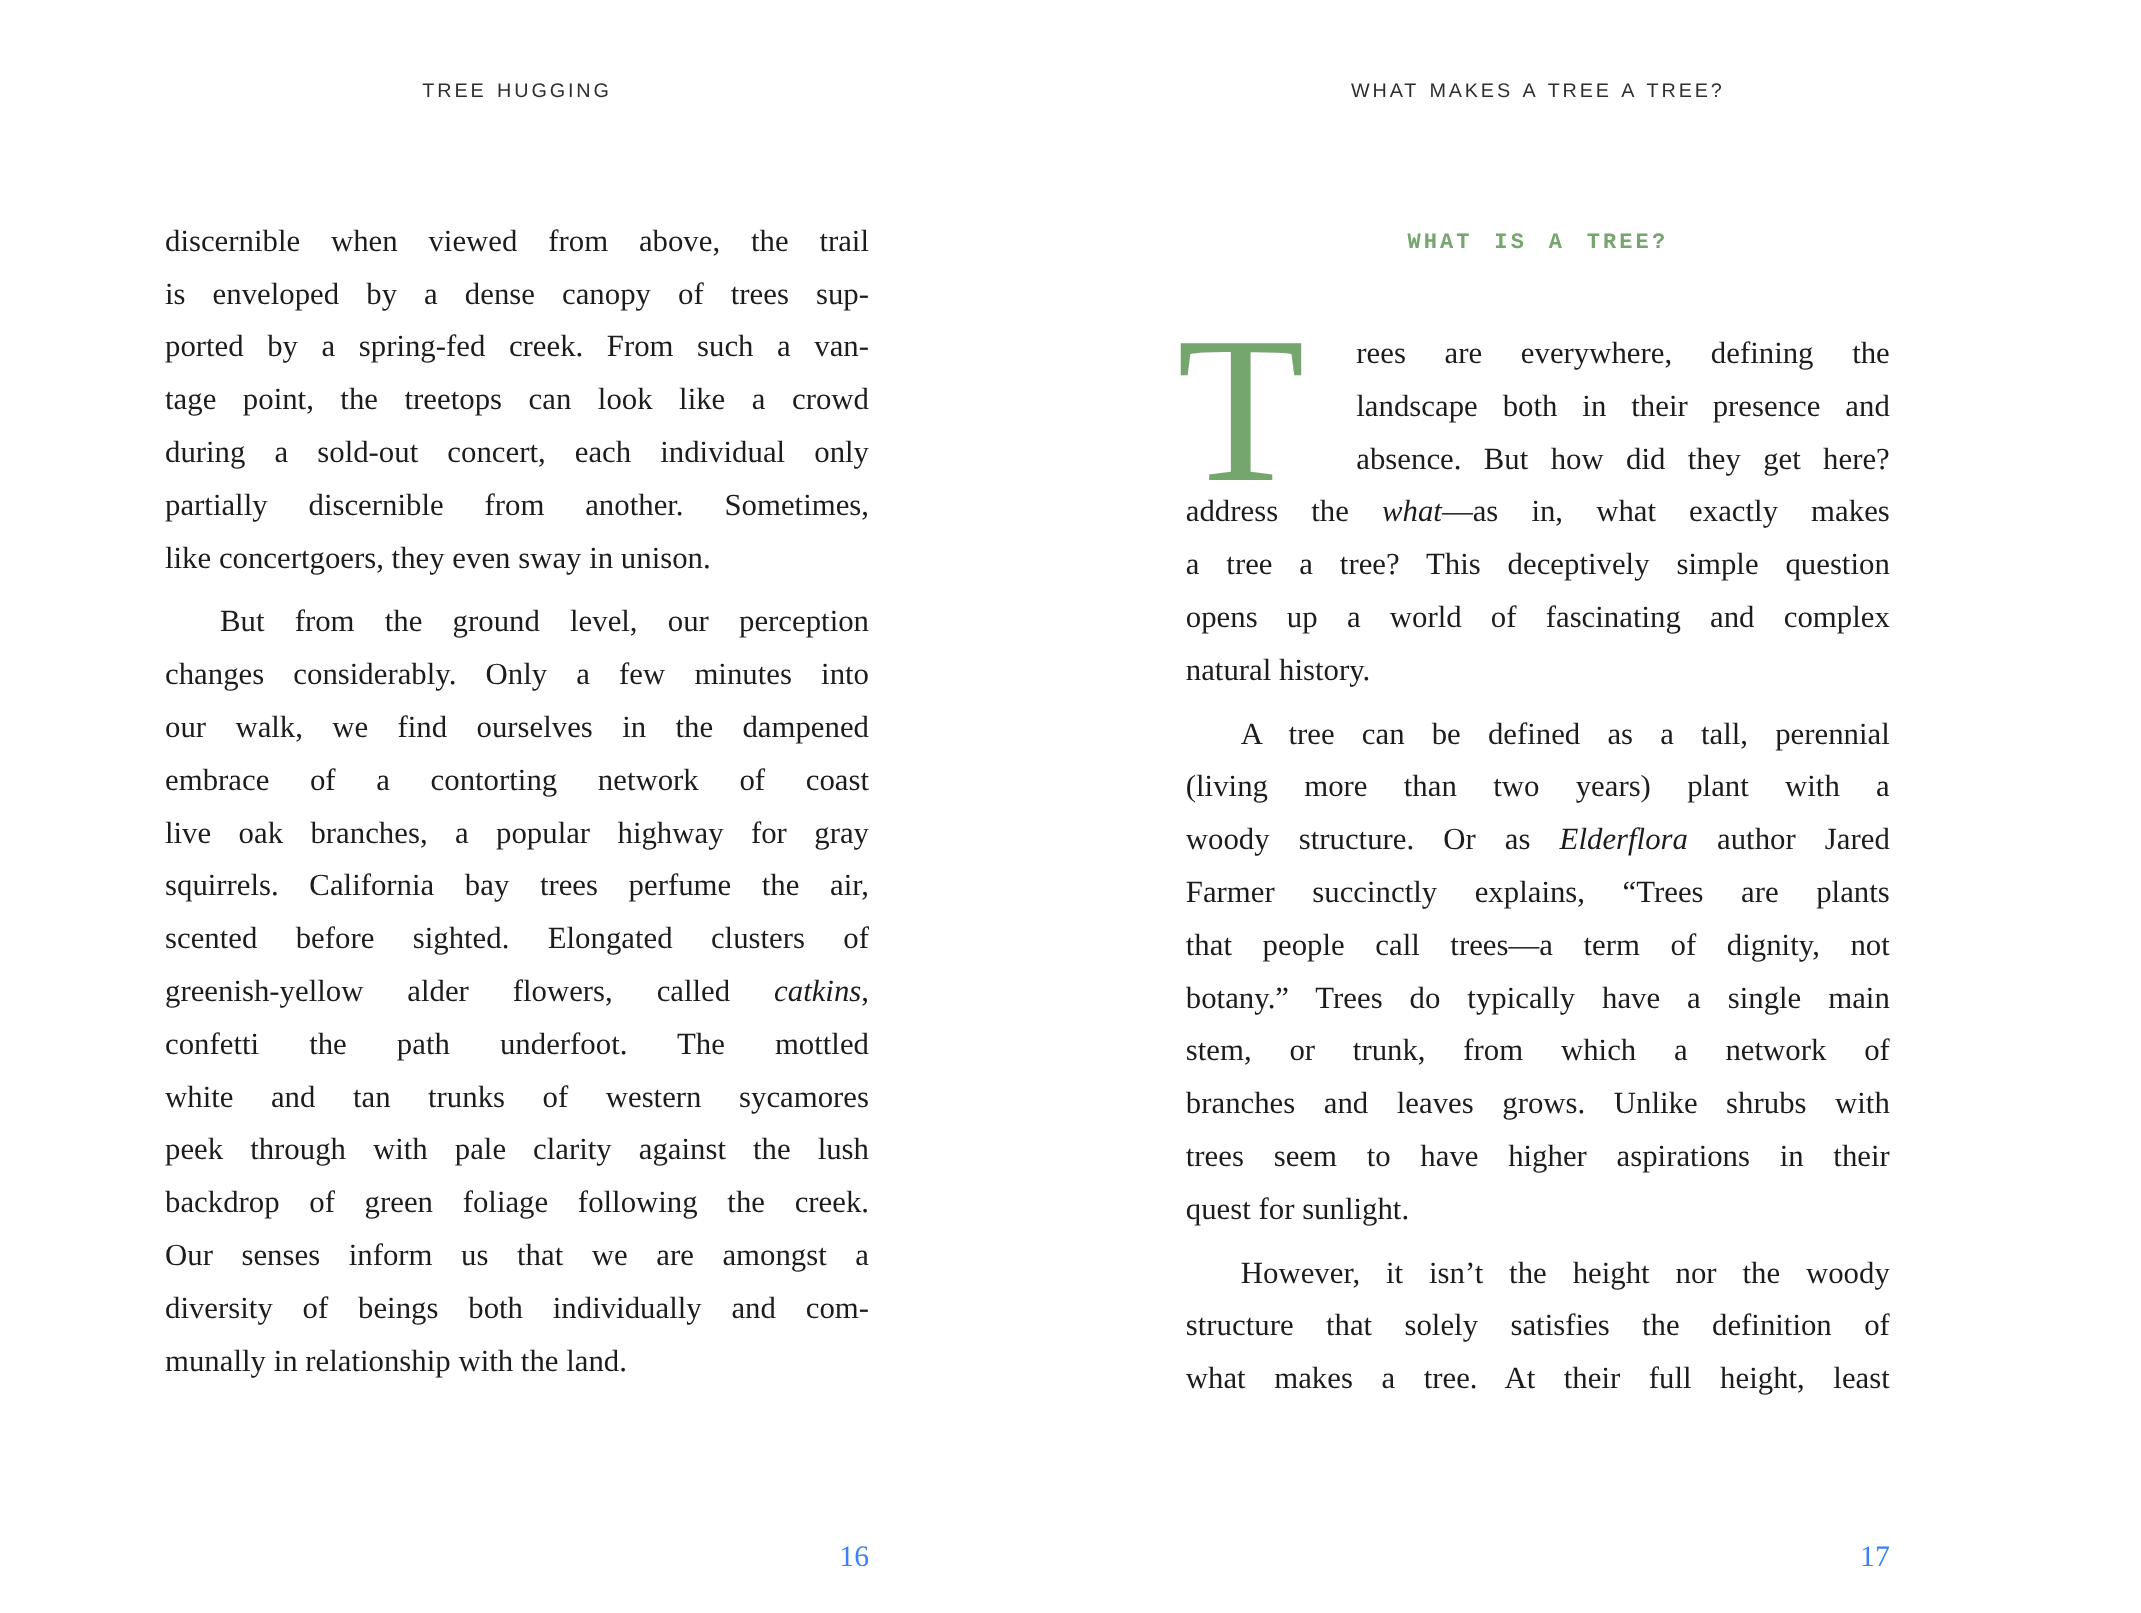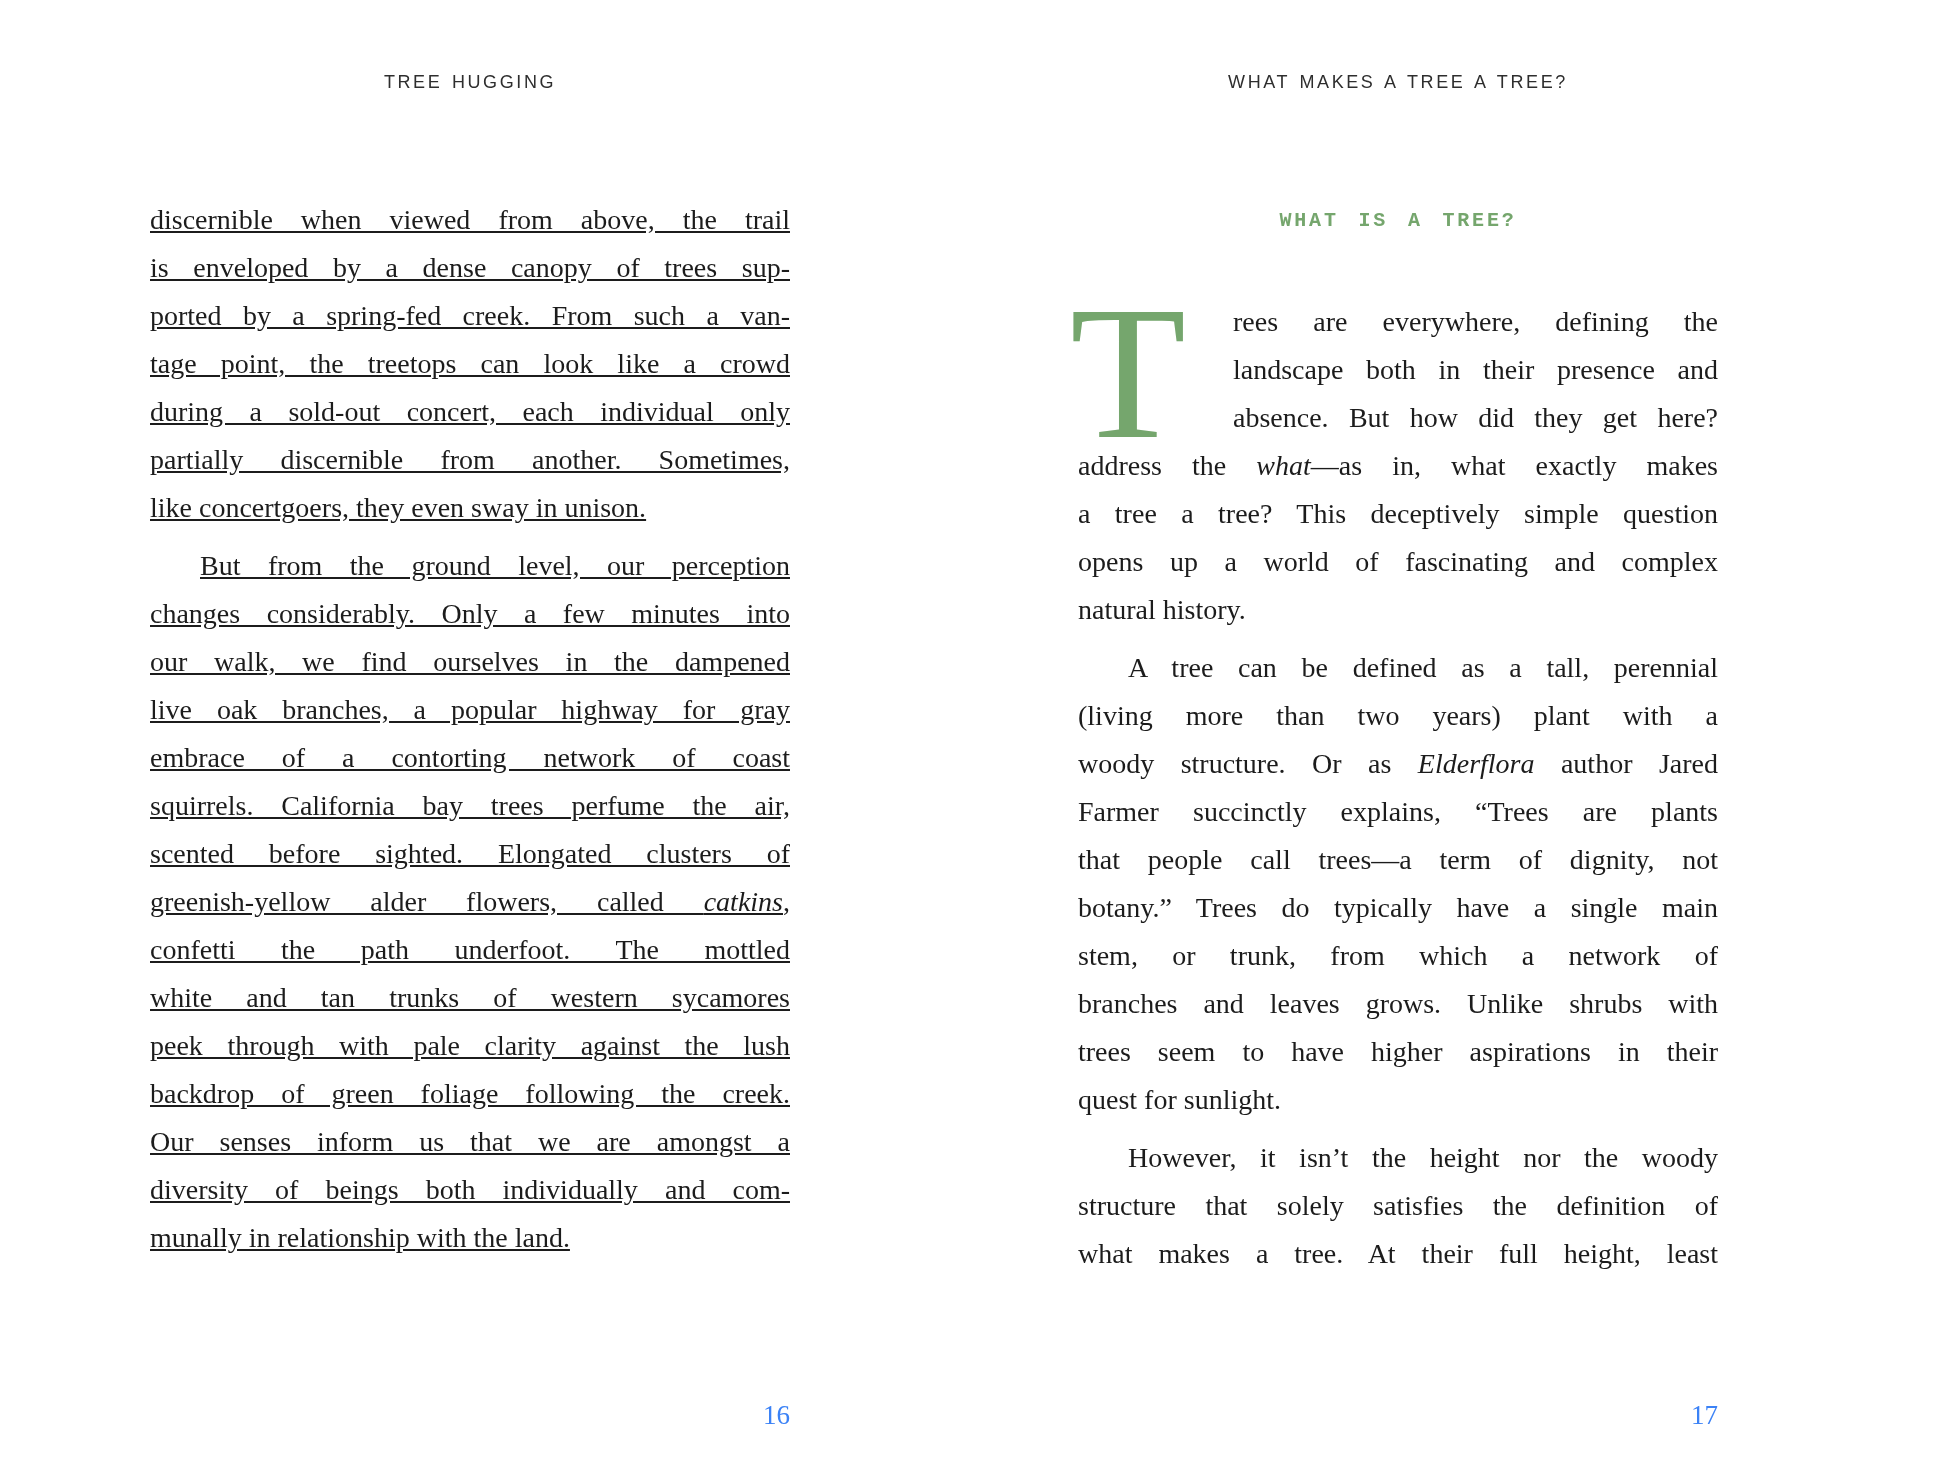--- a/index.html
+++ b/index.html
@@ -50,21 +50,21 @@
     word-spacing: 5px;
     white-space: nowrap;
   }
 
   .body-block {
     position: absolute;
     left: 0;
     width: 640px;
     font-size: 28px;
   }
-  .page.left  .body-block { top: 180px; text-decoration: underline; }
+  .page.left  .body-block { top: 180px; }
   .page.right .body-block { top: 282px; }
 
   .line {
     height: 48px;
     line-height: 48px;
     overflow: hidden;
     text-align: left;
   }
   .line.j {
     text-align: justify;
@@ -105,22 +105,22 @@
         <div class="line j"><span>discernible when viewed from above, the trail</span></div>
         <div class="line j"><span>is enveloped by a dense canopy of trees sup-</span></div>
         <div class="line j"><span>ported by a spring-fed creek. From such a van-</span></div>
         <div class="line j"><span>tage point, the treetops can look like a crowd</span></div>
         <div class="line j"><span>during a sold-out concert, each individual only</span></div>
         <div class="line j"><span>partially discernible from another. Sometimes,</span></div>
         <div class="line"><span>like concertgoers, they even sway in unison.</span></div>
         <div class="line j ind"><span>But from the ground level, our perception</span></div>
         <div class="line j"><span>changes considerably. Only a few minutes into</span></div>
         <div class="line j"><span>our walk, we find ourselves in the dampened</span></div>
+        <div class="line j"><span>embrace of a contorting network of coast</span></div>
         <div class="line j"><span>live oak branches, a popular highway for gray</span></div>
-        <div class="line j"><span>embrace of a contorting network of coast</span></div>
         <div class="line j"><span>squirrels. California bay trees perfume the air,</span></div>
         <div class="line j"><span>scented before sighted. Elongated clusters of</span></div>
         <div class="line j"><span>greenish-yellow alder flowers, called </span><i>catkins</i><span>,</span></div>
         <div class="line j"><span>confetti the path underfoot. The mottled</span></div>
         <div class="line j"><span>white and tan trunks of western sycamores</span></div>
         <div class="line j"><span>peek through with pale clarity against the lush</span></div>
         <div class="line j"><span>backdrop of green foliage following the creek.</span></div>
         <div class="line j"><span>Our senses inform us that we are amongst a</span></div>
         <div class="line j"><span>diversity of beings both individually and com-</span></div>
         <div class="line"><span>munally in relationship with the land.</span></div>

